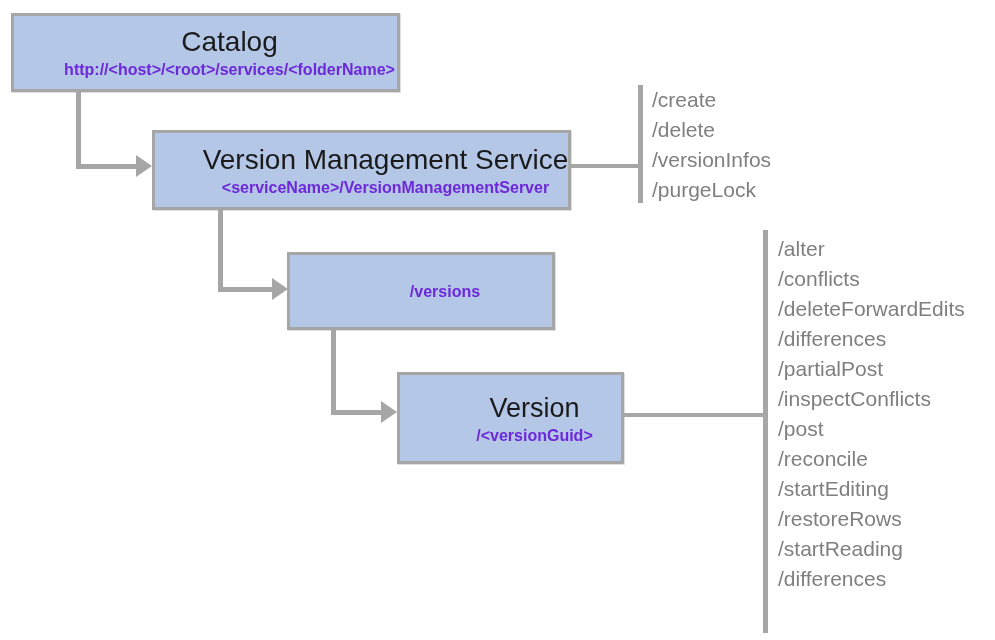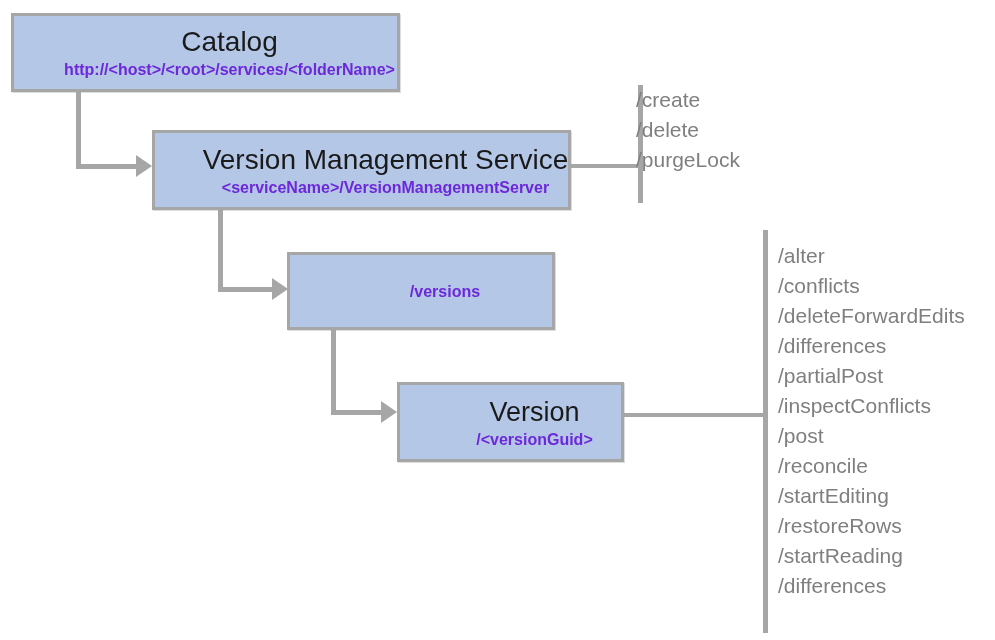--- a/index.html
+++ b/index.html
@@ -38,21 +38,21 @@
   .node .subtitle {
     color: #6d28d9;
     font-size: 16px;
     font-weight: 700;
     line-height: 21px;
     white-space: nowrap;
   }
   #node-catalog  { left: 11px;  top: 13px;  width: 389px; height: 79px; }
   #node-vms      { left: 152px; top: 130px; width: 419px; height: 80px; }
   #node-versions { left: 287px; top: 252px; width: 268px; height: 78px; }
-  #node-version  { left: 397px; top: 382px; width: 227px; height: 80px; }
+  #node-version  { left: 397px; top: 372px; width: 227px; height: 92px; }
   #node-versions .title, #node-version .title { font-size: 27px; }
 
   .seg {
     position: absolute;
     background: #a6a6a6;
   }
   
   #c1-v { left: 76px;  top: 91px;  width: 5px;  height: 76px; }
   #c1-h { left: 76px;  top: 164px; width: 61px; height: 5px;  }
   
@@ -84,22 +84,22 @@
     position: absolute;
     color: #7f7f7f;
     font-size: 21px;
     font-weight: 400;
   }
   .ops-list .op {
     height: 30px;
     line-height: 30px;
     white-space: nowrap;
   }
-  #ops-vms     { left: 636px; top: 85px;  }
-  #ops-version { left: 778px; top: 241px; }
+  #ops-vms     { left: 652px; top: 85px;  }
+  #ops-version { left: 778px; top: 234px; }
 </style>
 </head>
 <body>
 
 <div id="canvas">
 
   <div class="seg" id="c1-v"></div>
   <div class="seg" id="c1-h"></div>
   <div class="arrowhead" id="arrow1"></div>
 
@@ -132,20 +132,21 @@
   </div>
 
   <div class="node" id="node-version">
     <div class="title">Version</div>
     <div class="subtitle">/&lt;versionGuid&gt;</div>
   </div>
 
   <div class="ops-list" id="ops-vms">
     <div class="op">/create</div>
     <div class="op">/delete</div>
+    <div class="op">/versionInfos</div>
     <div class="op">/purgeLock</div>
   </div>
 
   <div class="ops-list" id="ops-version">
     <div class="op">/alter</div>
     <div class="op">/conflicts</div>
     <div class="op">/deleteForwardEdits</div>
     <div class="op">/differences</div>
     <div class="op">/partialPost</div>
     <div class="op">/inspectConflicts</div>

